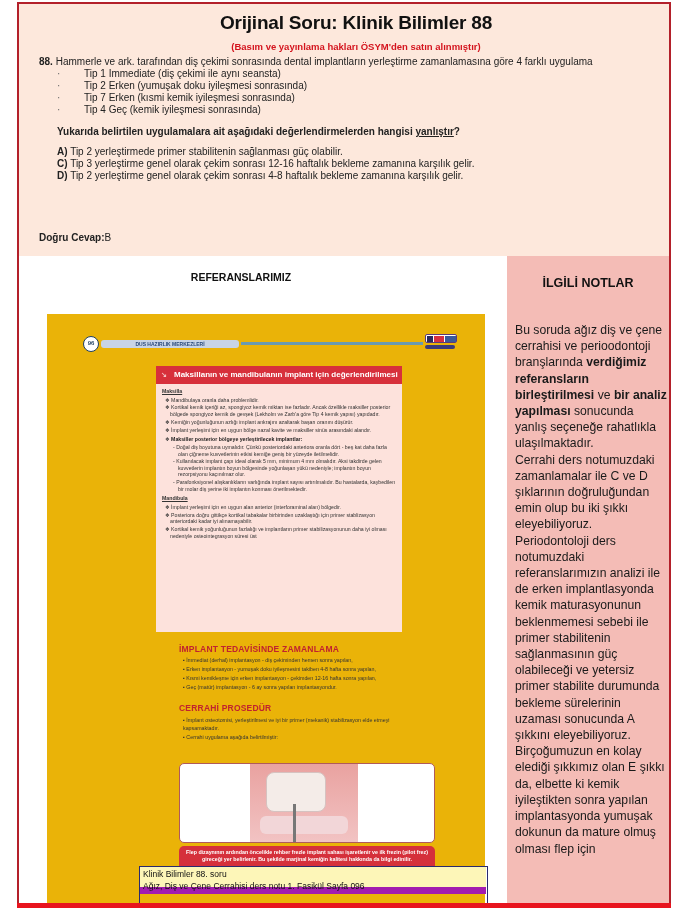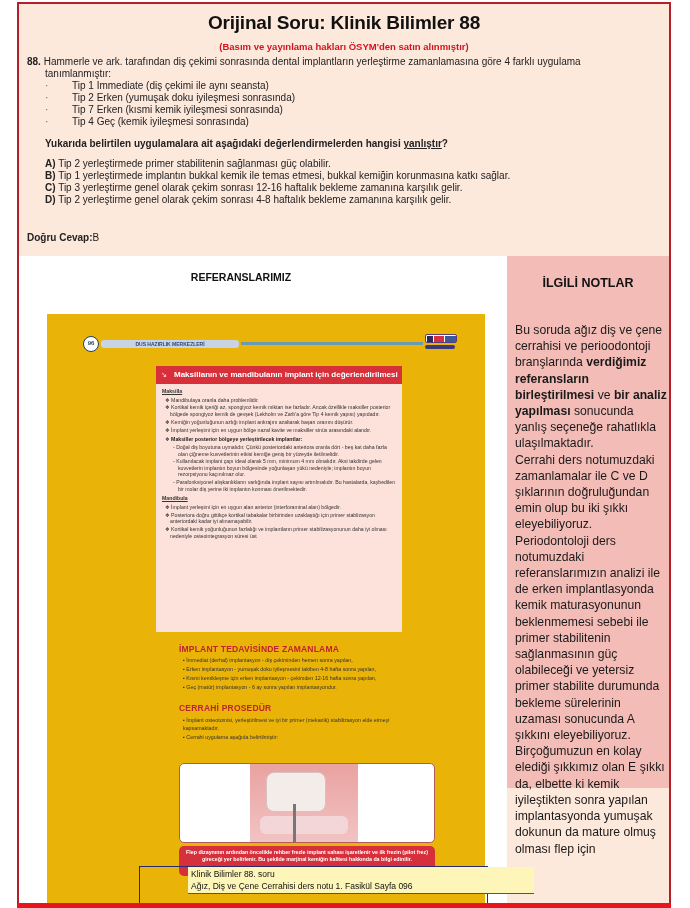--- a/index.html
+++ b/index.html
@@ -5,41 +5,41 @@
   * { box-sizing: border-box; margin: 0; padding: 0; }
   html, body { width: 690px; height: 908px; background: #ffffff; overflow: hidden; }
   body { font-family: "Liberation Sans", sans-serif; color: #1a1a1a; position: relative; }
 
   .frame {
     position: absolute; left: 17px; top: 2px; width: 654px; height: 904px;
     border: 2px solid #b3202a; background: #fde8dc; overflow: hidden;
   }
   .frame-bottom { position: absolute; left: 17px; top: 903px; width: 654px; height: 5px; background: #e8141e; }
 
-  .top { position: absolute; left: 0; top: 0; width: 650px; height: 252px; background: #fde8dc; }
+  .top { position: absolute; left: 12px; top: 0; width: 650px; height: 252px; background: #fde8dc; }
   .title { position: absolute; left: 0; width: 650px; top: 8px; text-align: center; font-size: 19px; font-weight: bold; color: #111; letter-spacing: -0.2px; }
   .copyright { position: absolute; left: 0; width: 650px; top: 37px; text-align: center; font-size: 9.5px; font-weight: bold; color: #d4141e; }
 
   .q { position: absolute; left: 8px; top: 52px; width: 636px; font-size: 10px; line-height: 12px; color: #222; }
   .q .num { font-weight: bold; }
   .q .stem2 { padding-left: 18px; }
   .q .tips { margin-top: 0; }
   .q .tip { display: flex; }
   .q .tip .dot { width: 45px; padding-left: 18px; color: #666; }
   .q .ask { margin-top: 10px; padding-left: 18px; font-weight: bold; }
   .q .ask u { font-weight: bold; }
   .q .opts { margin-top: 8px; padding-left: 18px; }
   .q .opt b { font-weight: bold; }
   .answer { position: absolute; left: 8px; top: 228px; font-size: 10px; color: #222; }
   .answer b { font-weight: bold; }
 
   .left { position: absolute; left: 0; top: 252px; width: 488px; height: 652px; background: #ffffff; }
   .ref-title { position: absolute; left: 0; width: 444px; top: 15px; text-align: center; font-size: 10.5px; font-weight: bold; color: #111; }
 
-  .right { position: absolute; left: 488px; top: 252px; width: 162px; height: 532px; background: #f4bcb6; }
+  .right { position: absolute; left: 488px; top: 252px; width: 162px; height: 652px; background: #f4bcb6; }
   .notes-title { position: absolute; left: 0; width: 162px; top: 20px; text-align: center; font-size: 12.5px; font-weight: bold; color: #111; }
   .notes-body { position: absolute; left: 8px; top: 66px; width: 152px; font-size: 12.2px; line-height: 16.2px; color: #1a1a1a; }
   .notes-body b { font-weight: bold; }
 
   
   .page { position: absolute; left: 28px; top: 58px; width: 438px; height: 594px; background: #eab308; }
   .pg-head { position: absolute; left: 36px; top: 22px; width: 360px; height: 16px; }
   .pg-num { position: absolute; left: 0; top: 0; width: 16px; height: 16px; border: 1.5px solid #1f3f5f; border-radius: 50%; background: #fff; font-size: 6px; font-weight: bold; text-align: center; line-height: 13px; color: #1f3f5f; }
   .pg-band { position: absolute; left: 18px; top: 4px; width: 138px; height: 8px; background: #c8d4e6; border-radius: 3px; font-size: 5px; font-weight: bold; text-align: center; line-height: 8px; color: #2a4a7a; }
   .pg-line { position: absolute; left: 158px; top: 6px; width: 182px; height: 3px; background: #6a9ab0; }
@@ -65,37 +65,36 @@
 
   .fig { position: absolute; left: 132px; top: 449px; width: 256px; height: 120px; }
   .fig-box { position: absolute; left: 0; top: 0; width: 256px; height: 80px; border: 1px solid #b05a5a; border-radius: 5px; background: #fff; overflow: hidden; }
   .gum { position: absolute; left: 70px; top: 0; width: 108px; height: 80px; background: linear-gradient(#e9a2a0, #f2c4c4); }
   .tooth { position: absolute; left: 86px; top: 8px; width: 60px; height: 40px; background: #f4ece8; border-radius: 8px; border: 1px solid #d6c2c0; }
   .teeth2 { position: absolute; left: 80px; top: 52px; width: 88px; height: 18px; background: #f2d6d8; border-radius: 6px; }
   .drill { position: absolute; left: 113px; top: 40px; width: 3px; height: 38px; background: #777; }
   .caption { position: absolute; left: 0; top: 83px; width: 256px; height: 30px; background: #d5303b; border-radius: 5px; color: #fff; font-size: 5.3px; font-weight: bold; line-height: 7.4px; text-align: center; padding: 3px 6px; }
 
   .overlay { position: absolute; left: 120px; top: 610px; width: 349px; height: 87px; border: 1.5px solid #2a2a6e; }
-  .overlay-label { position: absolute; left: 0; top: 0; width: 346px; height: 27px; background: #fdf6b8; border-bottom: 1px solid #a21caf; padding: 1px 3px; font-size: 8.5px; line-height: 12px; color: #111; margin-left: 48px; }
+  .overlay-label { position: absolute; left: 0; top: 0; width: 346px; height: 27px; background: #fdf6b8; border-bottom: 7px solid #a21caf; padding: 1px 3px; font-size: 8.5px; line-height: 12px; color: #111; }
 </style>
 </head>
 <body>
 
 <div class="frame">
 
   <div class="top">
     <div class="title">Orijinal Soru: Klinik Bilimler 88</div>
     <div class="copyright">(Basım ve yayınlama hakları ÖSYM'den satın alınmıştır)</div>
 
     <div class="q">
       <div>
         <span class="num">88.</span>
         <span>Hammerle ve ark. tarafından diş çekimi sonrasında dental implantların yerleştirme zamanlamasına göre 4 farklı uygulama</span>
       </div>
-      <div class="stem2">tanımlanmıştır:</div>
       <div class="tips">
         <div class="tip">
             <span class="dot">·</span>
             <span>Tip 1 Immediate (diş çekimi ile aynı seansta)</span>
           </div>
         <div class="tip">
             <span class="dot">·</span>
             <span>Tip 2 Erken (yumuşak doku iyileşmesi sonrasında)</span>
           </div>
         <div class="tip">
@@ -103,21 +102,20 @@
             <span>Tip 7 Erken (kısmi kemik iyileşmesi sonrasında)</span>
           </div>
         <div class="tip">
             <span class="dot">·</span>
             <span>Tip 4 Geç (kemik iyileşmesi sonrasında)</span>
           </div>
       </div>
       <div class="ask"><span>Yukarıda belirtilen uygulamalara ait aşağıdaki değerlendirmelerden hangisi </span><u>yanlıştır</u><span>?</span></div>
       <div class="opts">
         <div class="opt"><b>A)</b><span> Tip 2 yerleştirmede primer stabilitenin sağlanması güç olabilir.</span></div>
-        <div class="opt"><b>B)</b><span> Tip 1 yerleştirmede implantın bukkal kemik ile temas etmesi, bukkal kemiğin korunmasına katkı sağlar.</span></div>
         <div class="opt"><b>C)</b><span> Tip 3 yerleştirme genel olarak çekim sonrası 12-16 haftalık bekleme zamanına karşılık gelir.</span></div>
         <div class="opt"><b>D)</b><span> Tip 2 yerleştirme genel olarak çekim sonrası 4-8 haftalık bekleme zamanına karşılık gelir.</span></div>
       </div>
     </div>
 
     <div class="answer"><b>Doğru Cevap:</b><span>B</span></div>
   </div>
 
   <div class="left">
     <div class="ref-title">REFERANSLARIMIZ</div>

